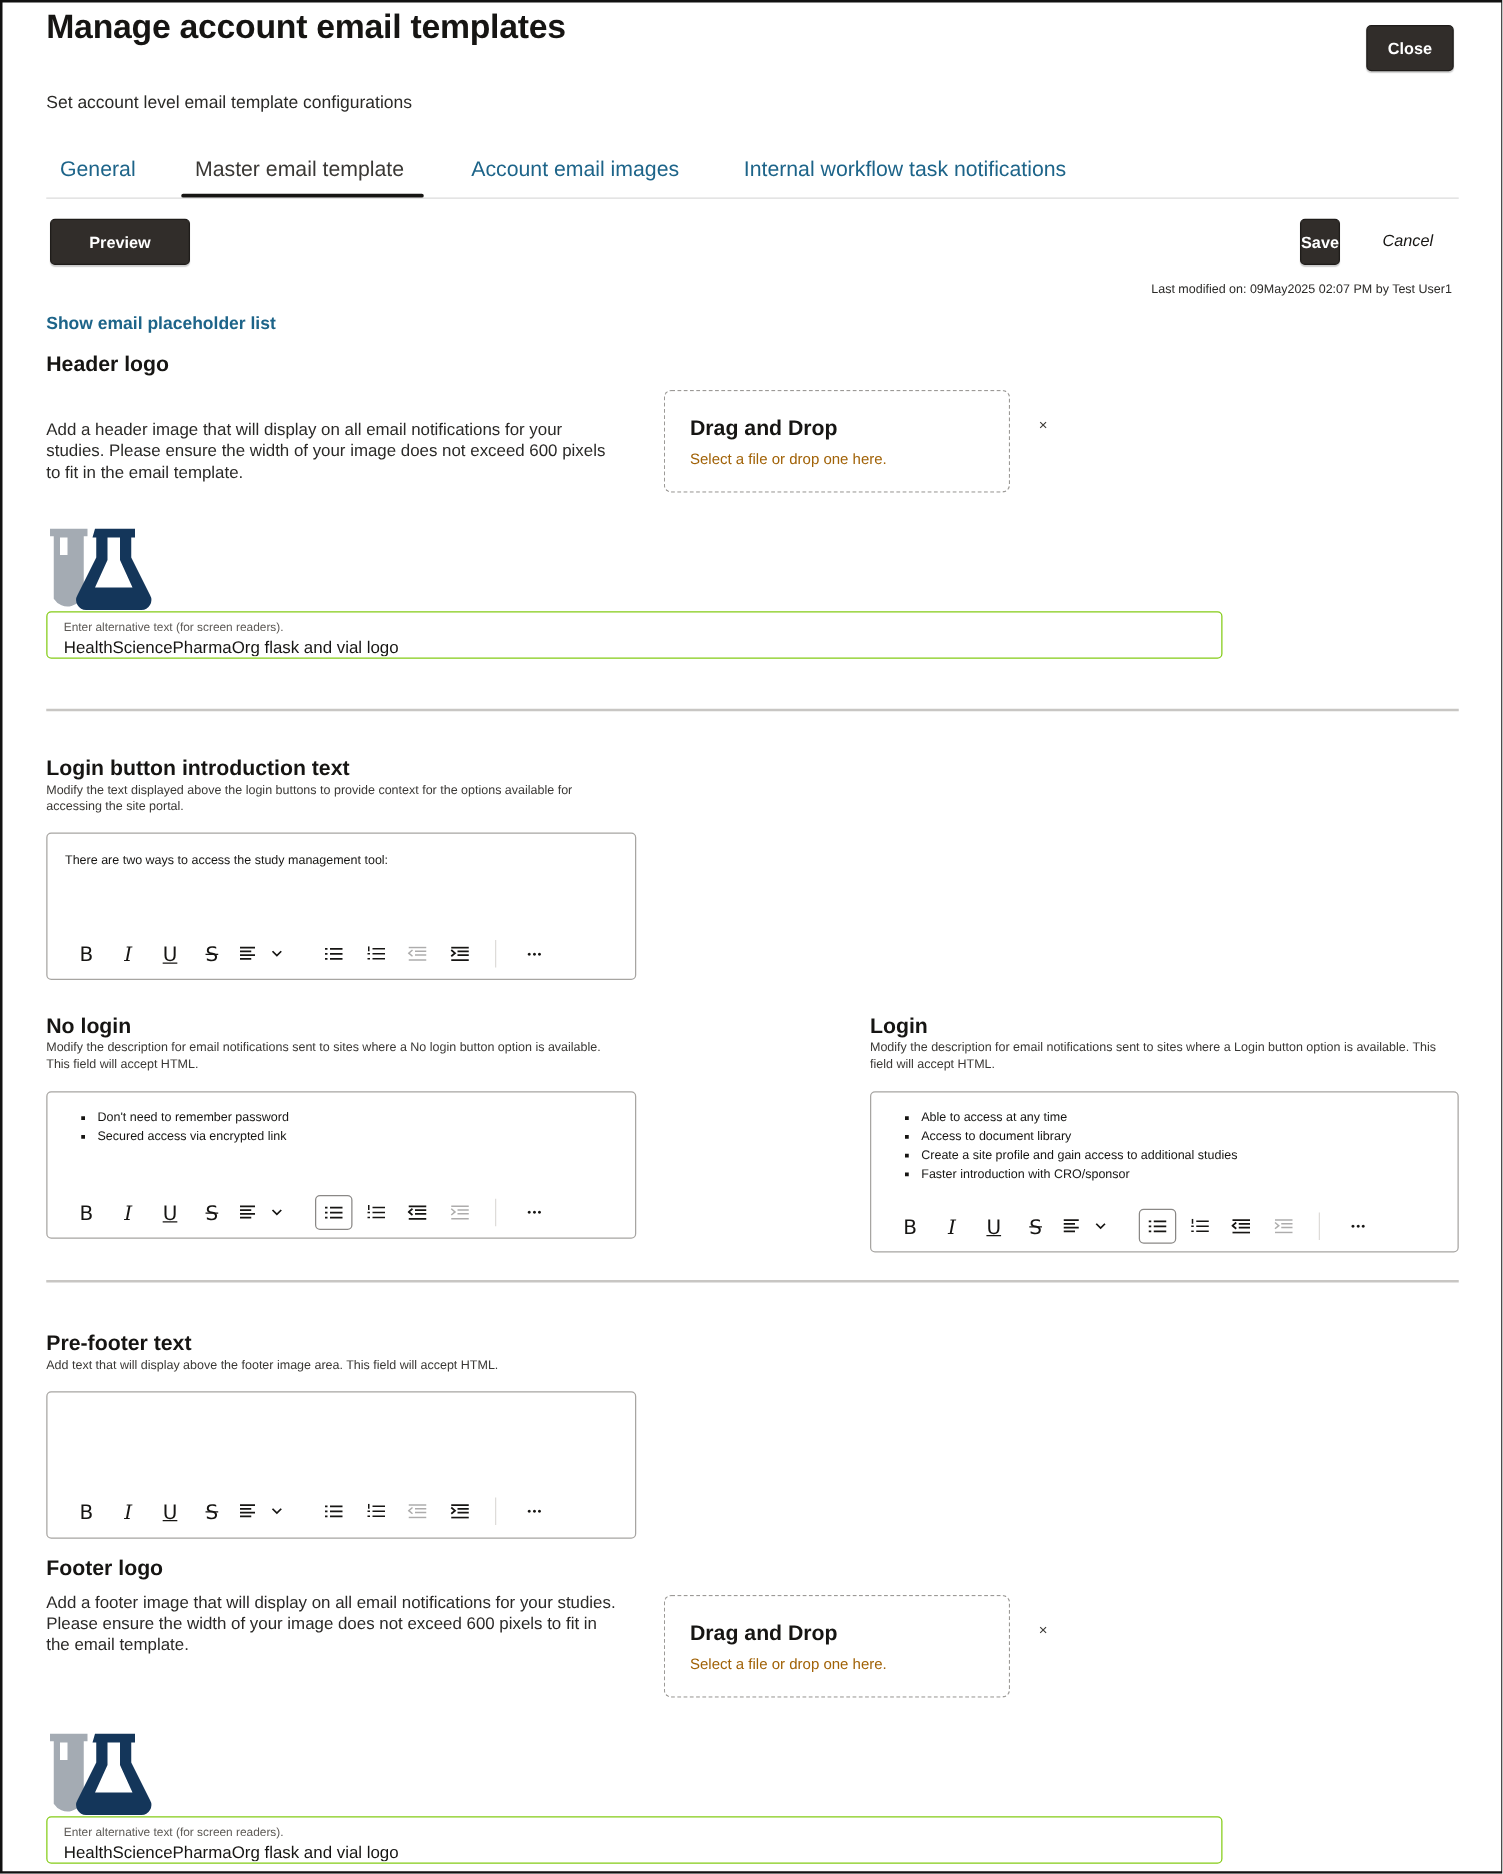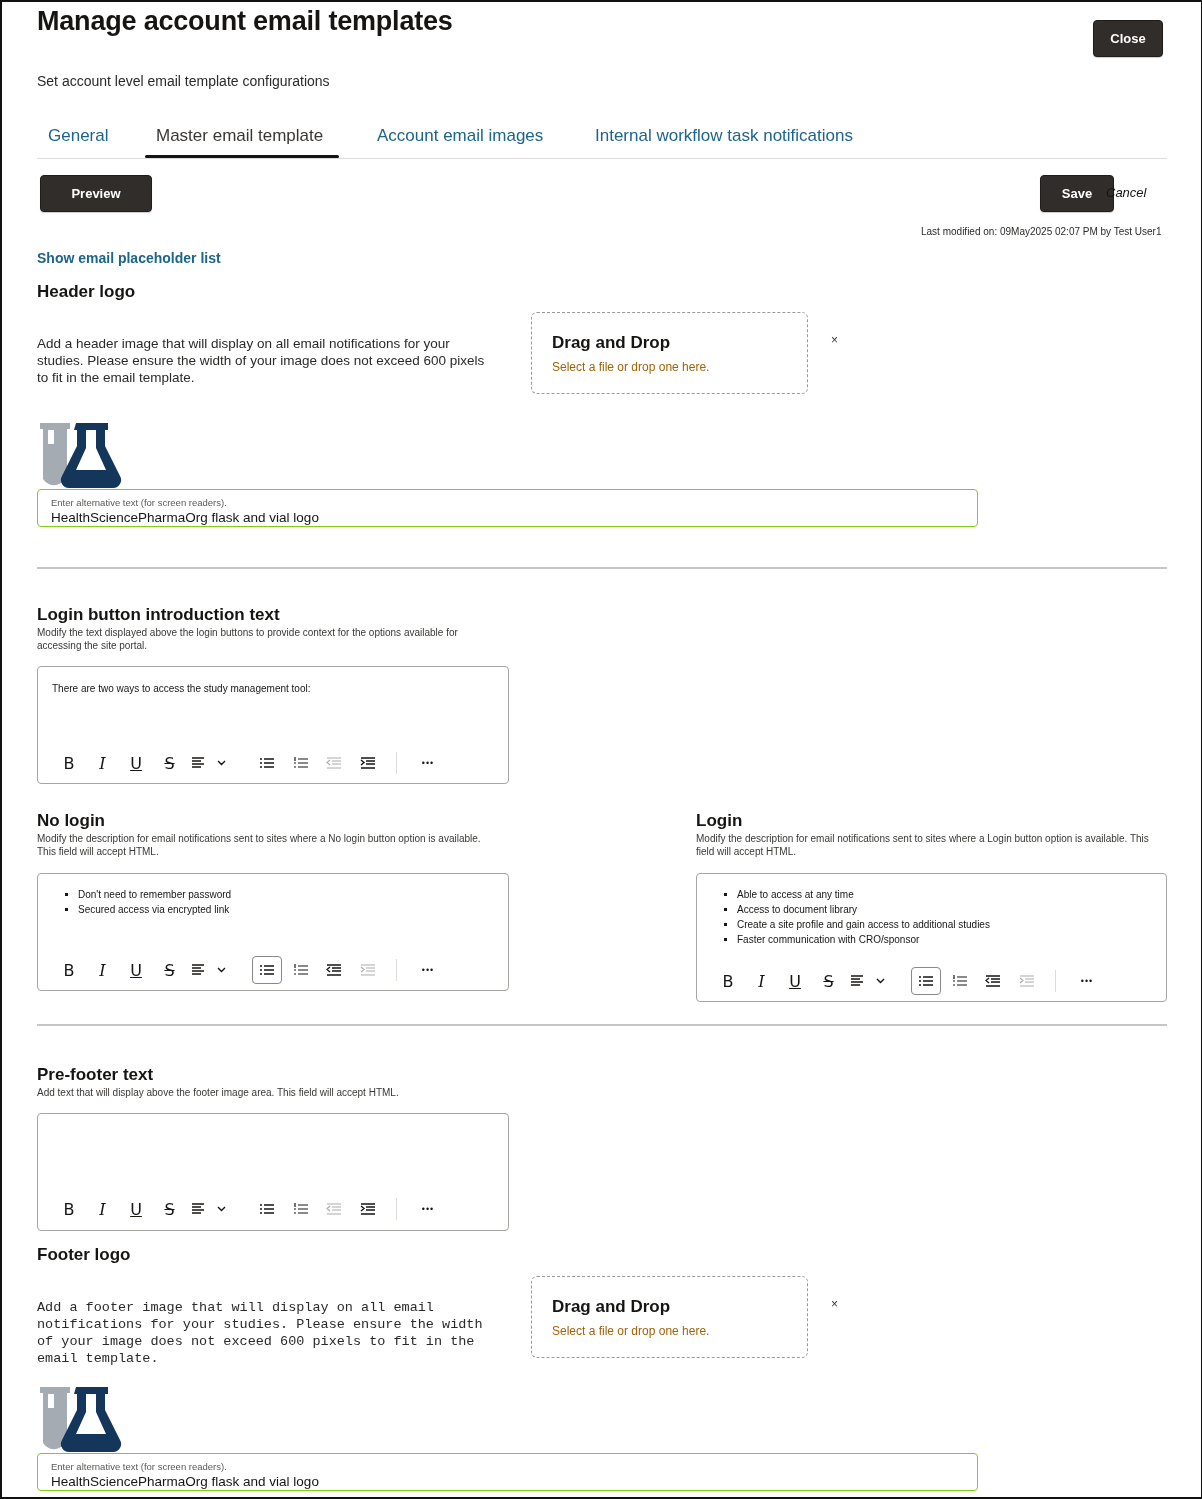--- a/index.html
+++ b/index.html
@@ -12,21 +12,21 @@
   .page-subtitle { left: 37px; top: 73px; font-size: 14px; color: #2b2a28; }
   .btn-dark { background: #312d2a; color: #fff; border-radius: 4px; font-size: 13px; font-weight: bold; display: flex; align-items: center; justify-content: center; border: 1px solid #1f1c1a; box-shadow: 0 1px 1px rgba(0,0,0,0.2); }
   .btn-close { left: 1093px; top: 20px; width: 70px; height: 37px; }
 
   .tabs { left: 37px; top: 118px; width: 1130px; height: 41px; border-bottom: 1px solid #dcdcdc; }
   .tab { position: absolute; top: 8px; font-size: 17px; color: #1d6489; white-space: nowrap; }
   .tab.active { color: #3a3835; }
   .tab-underline { position: absolute; left: 108px; top: 37px; width: 194px; height: 3px; background: #161513; border-radius: 2px; }
 
   .btn-preview { left: 40px; top: 175px; width: 112px; height: 37px; }
-  .btn-save { left: 1040px; top: 175px; width: 74px; height: 37px; }
+  .btn-save { left: 1040px; top: 175px; width: 32px; height: 37px; }
   .btn-cancel { left: 1106px; top: 185px; font-size: 13px; color: #161513; font-style: italic; }
   .last-modified { left: 921px; top: 226px; font-size: 10px; color: #2b2a28; }
 
   .link { left: 37px; top: 250px; font-size: 14px; font-weight: bold; color: #1d6489; }
   .h2 { font-size: 17px; font-weight: bold; color: #161513; }
   .desc { font-size: 13.5px; line-height: 17px; color: #2b2a28; width: 460px; }
   .small-desc { font-size: 10px; line-height: 13px; color: #3a3835; }
 
   .dropzone { width: 277px; height: 82px; border: 1px dashed #9c9a97; border-radius: 6px; }
   .dz-title { position: absolute; left: 20px; top: 20px; font-size: 17px; font-weight: bold; color: #161513; }
@@ -205,21 +205,21 @@
 </div>
 
 <div class="abs h2" style="left:696px; top:811px;">Login</div>
 <div class="abs small-desc" style="left:696px; top:832px; width:470px;">Modify the description for email notifications sent to sites where a Login button option is available. This field will accept HTML.</div>
 <div class="abs editor" style="left:696px; top:873px; width:471px; height:129px;">
   <div class="editor-content" style="left:20px; top:13px;">
     <ul>
       <li>Able to access at any time</li>
       <li>Access to document library</li>
       <li>Create a site profile and gain access to additional studies</li>
-      <li>Faster communication with CRO/sponsor</li>
+      <li>Faster introduction with CRO/sponsor</li>
     </ul>
   </div>
   <div class="toolbar" style="top:93px;">
     <div class="tb">
         <span style="font-family:'DejaVu Sans',sans-serif">B</span>
       </div>
     <div class="tb">
         <span style="font-family:'DejaVu Serif',serif;font-style:italic">I</span>
       </div>
     <div class="tb">
@@ -307,21 +307,21 @@
         </svg>
       </div>
     <div class="tb-sep"></div>
     <div class="tb">
         <span style="font-size:9px;letter-spacing:1px">•••</span>
       </div>
   </div>
 </div>
 
 <div class="abs h2" style="left:37px; top:1245px;">Footer logo</div>
-<div class="abs desc" style="left:37px; top:1299px;font-family:Liberation Mono, monospace;">Add a footer image that will display on all email notifications for your studies. Please ensure the width of your image does not exceed 600 pixels to fit in the email template.</div>
+<div class="abs desc" style="left:37px; top:1273px;">Add a footer image that will display on all email notifications for your studies. Please ensure the width of your image does not exceed 600 pixels to fit in the email template.</div>
 <div class="abs dropzone" style="left:531px; top:1276px;">
   <div class="dz-title">Drag and Drop</div>
   <div class="dz-sub">Select a file or drop one here.</div>
 </div>
 <div class="abs x-icon" style="left:831px; top:1297px;">×</div>
 
 <div class="abs logo" style="left:38px; top:1385px;">
   <svg width="84" height="68" viewBox="0 0 84 68">
     <path d="M2 2 h30 v6 h-3 v44 a13 13 0 0 1 -24 6 l0 -50 h-3 z" fill="#a4abb3"></path>
     <rect x="10" y="9" width="6" height="14" fill="#fff"></rect>

